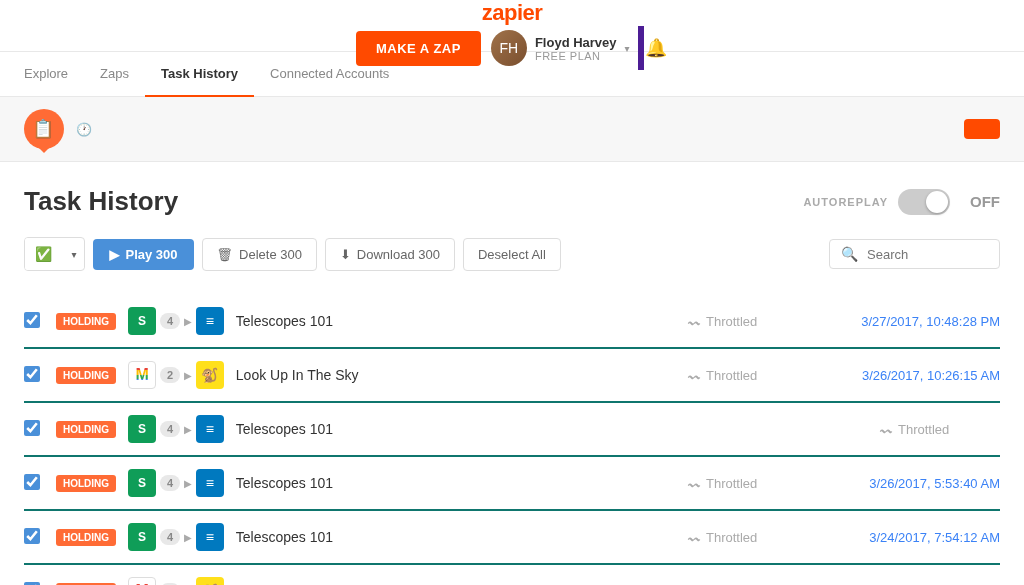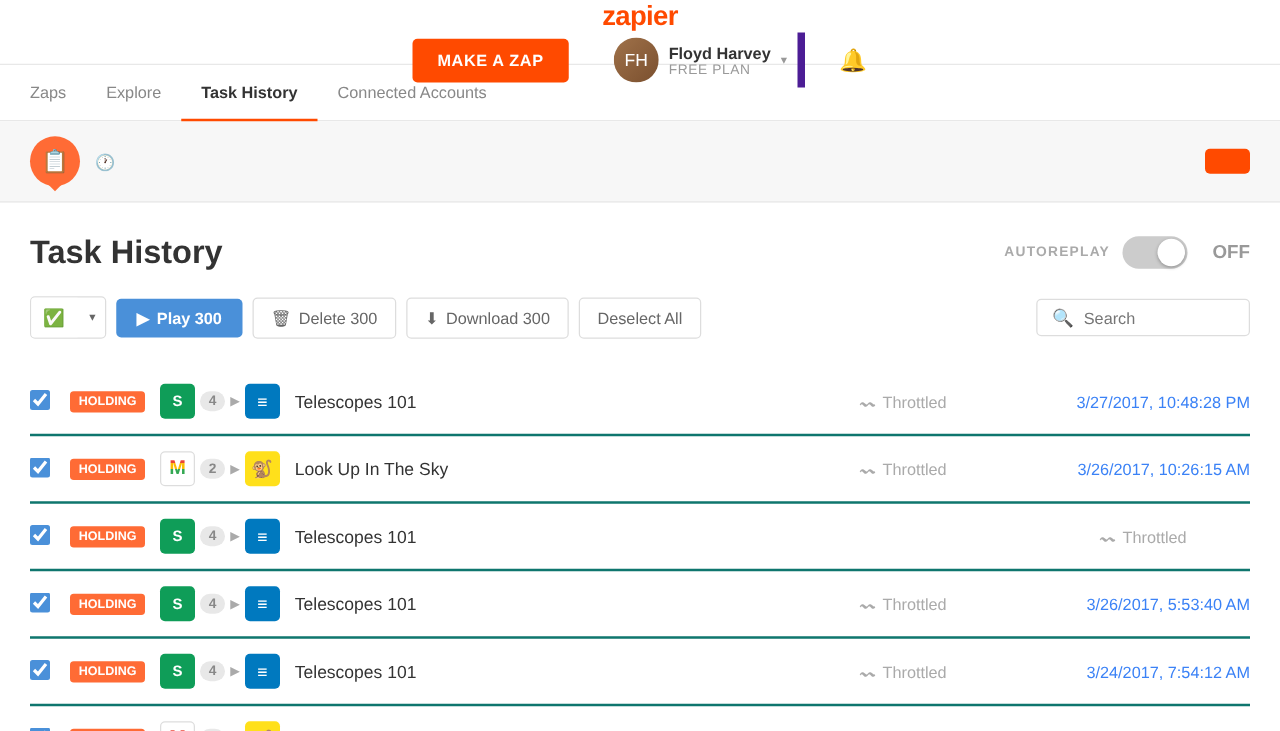--- a/index.html
+++ b/index.html
@@ -4,21 +4,21 @@
   <style>
     * { box-sizing: border-box; margin: 0; padding: 0; }
     body { font-family: -apple-system, BlinkMacSystemFont, 'Segoe UI', sans-serif; background: #fff; color: #333; font-size: 14px; }
 
     
     .header {
       display: flex; align-items: center; justify-content: space-between;
       padding: 0 24px; height: 52px; border-bottom: 1px solid #e8e8e8; flex-direction: column;
     }
     .logo { color: #ff4a00; font-size: 22px; font-weight: 700; letter-spacing: -0.5px; }
-    .header-right { display: flex; align-items: center; gap: 28px; }
+    .header-right { display: flex; align-items: center; gap: 2px; }
     .make-zap-btn {
       background: #ff4a00; color: #fff; border: none; border-radius: 4px;
       padding: 10px 20px; font-size: 13px; font-weight: 700; cursor: pointer;
       letter-spacing: 0.5px; text-transform: uppercase;
     }
     .user-area { display: flex; align-items: center; gap: 8px; cursor: pointer; padding: 4px 8px; border-right: 6px solid #4c1d95; }
     .avatar { width: 36px; height: 36px; border-radius: 50%; background: #8B5E3C; overflow: hidden; }
     .avatar-img {
       width: 100%; height: 100%; background: linear-gradient(135deg, #a0724a 0%, #7a4f2e 100%);
       display: flex; align-items: center; justify-content: center; color: #fff; font-size: 14px;
@@ -165,22 +165,22 @@
         <span class="user-name">Floyd Harvey</span>
         <span class="user-plan">FREE PLAN</span>
       </div>
       <span class="chevron-down">▾</span>
     </div>
     <span class="bell-icon">🔔</span>
   </div>
 </div>
 
 <nav class="nav">
+  <a class="nav-item">Explore</a>
   <a class="nav-item">Zaps</a>
-  <a class="nav-item">Explore</a>
   <a class="nav-item active">Task History</a>
   <a class="nav-item">Connected Accounts</a>
 </nav>
 
 <div class="banner">
   <div class="banner-left">
     <div class="banner-icon">📋</div>
     <div class="banner-text">
       <span></span><strong></strong><span></span>🕐 <strong></strong><span></span>
     </div>

